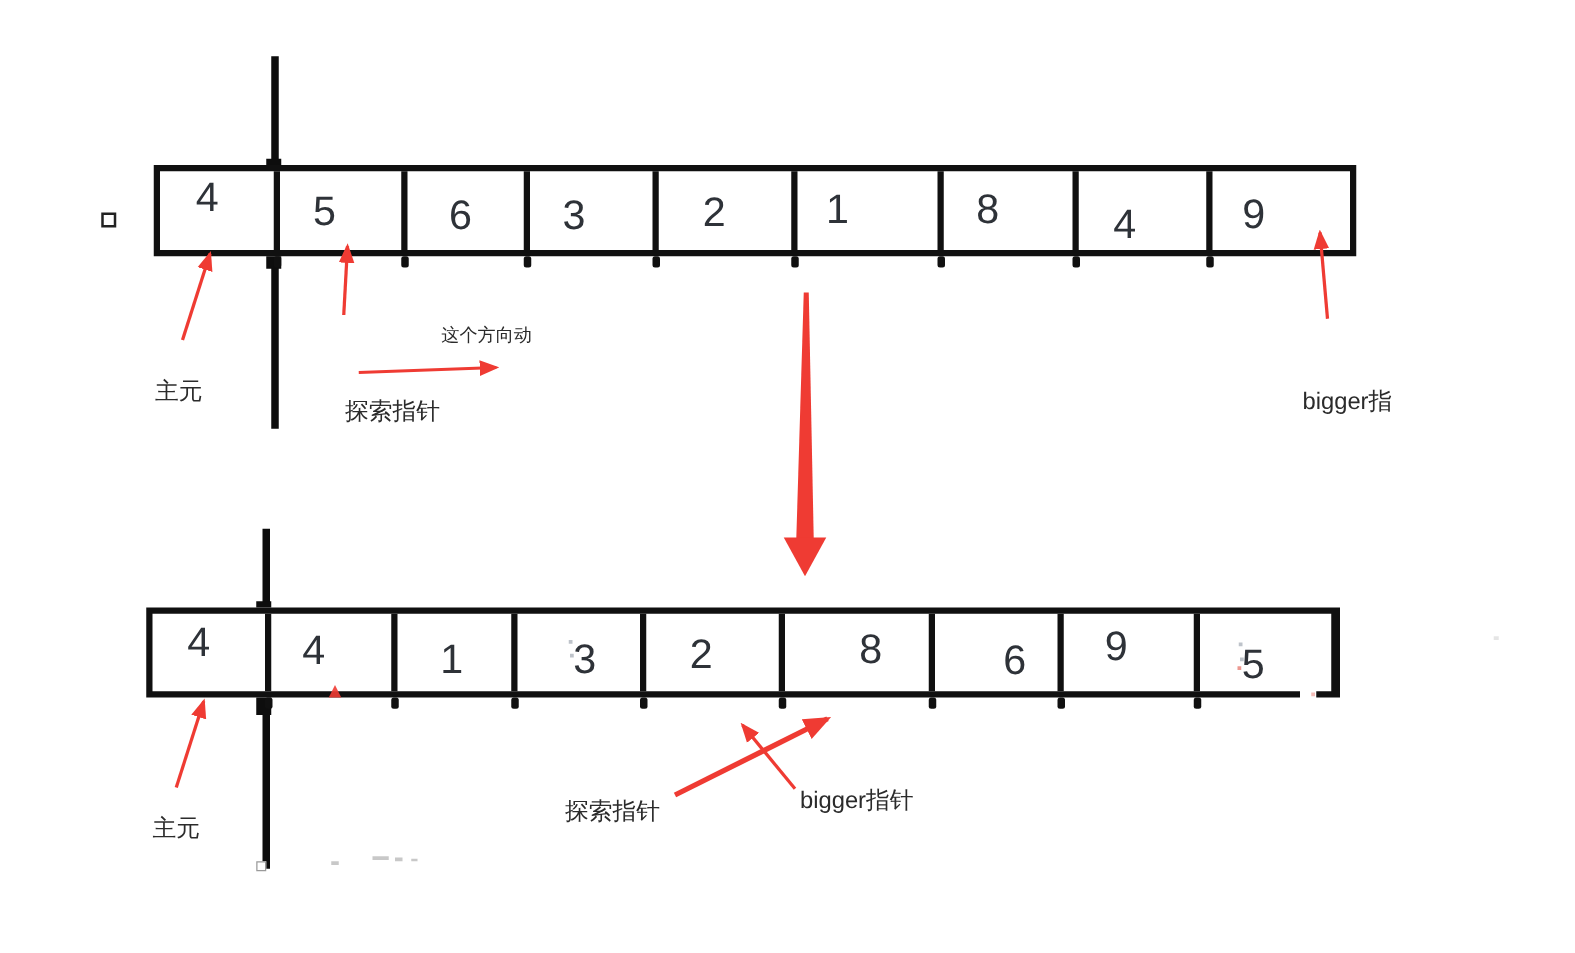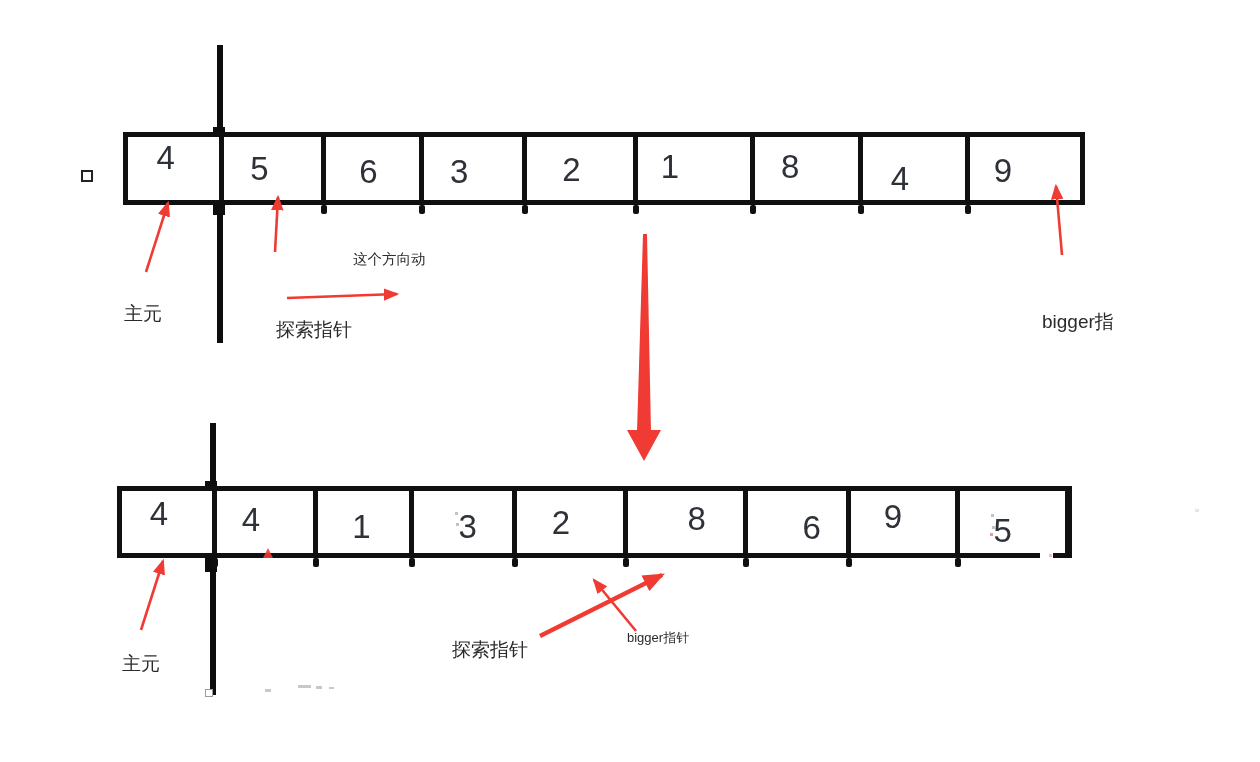--- a/index.html
+++ b/index.html
@@ -90,24 +90,24 @@
   }
   
   .sq-marker{
     position:absolute;left:81px;top:170px;width:12px;height:12px;
     border:2px solid #222222;background:#ffffff;box-sizing:border-box;
   }
   
   .lbl{position:absolute;color:#2b2b2b;white-space:nowrap;line-height:1.2;}
   .lbl-pivot-top{left:124px;top:303px;font-size:19px;}
   .lbl-probe-top{left:276px;top:319px;font-size:19px;}
-  .lbl-direction{left:353px;top:251px;font-size:14.5px;}
+  .lbl-direction{left:353px;top:261px;font-size:14.5px;}
   .lbl-bigger-top{left:1042px;top:311px;font-size:19px;}
   .lbl-probe-bottom{left:452px;top:639px;font-size:19px;}
-  .lbl-bigger-bottom{left:627px;top:630px;font-size:13px;}
+  .lbl-bigger-bottom{left:640px;top:630px;font-size:19px;}
   .lbl-pivot-bottom{left:122px;top:653px;font-size:19px;}
   
   .overlay{position:absolute;left:0;top:0;width:1260px;height:762px;pointer-events:none;}
   
   .mark{position:absolute;}
   .gap-br{left:1040px;top:551px;width:13px;height:11px;background:#ffffff;}
   .m1{left:265px;top:689px;width:6px;height:3px;background:#9a9a9a;opacity:.55;}
   .m2{left:298px;top:685px;width:13px;height:3px;background:#9a9a9a;opacity:.55;}
   .m3{left:316px;top:686px;width:6px;height:3px;background:#9a9a9a;opacity:.55;}
   .m4{left:329px;top:687px;width:5px;height:2px;background:#9a9a9a;opacity:.55;}

